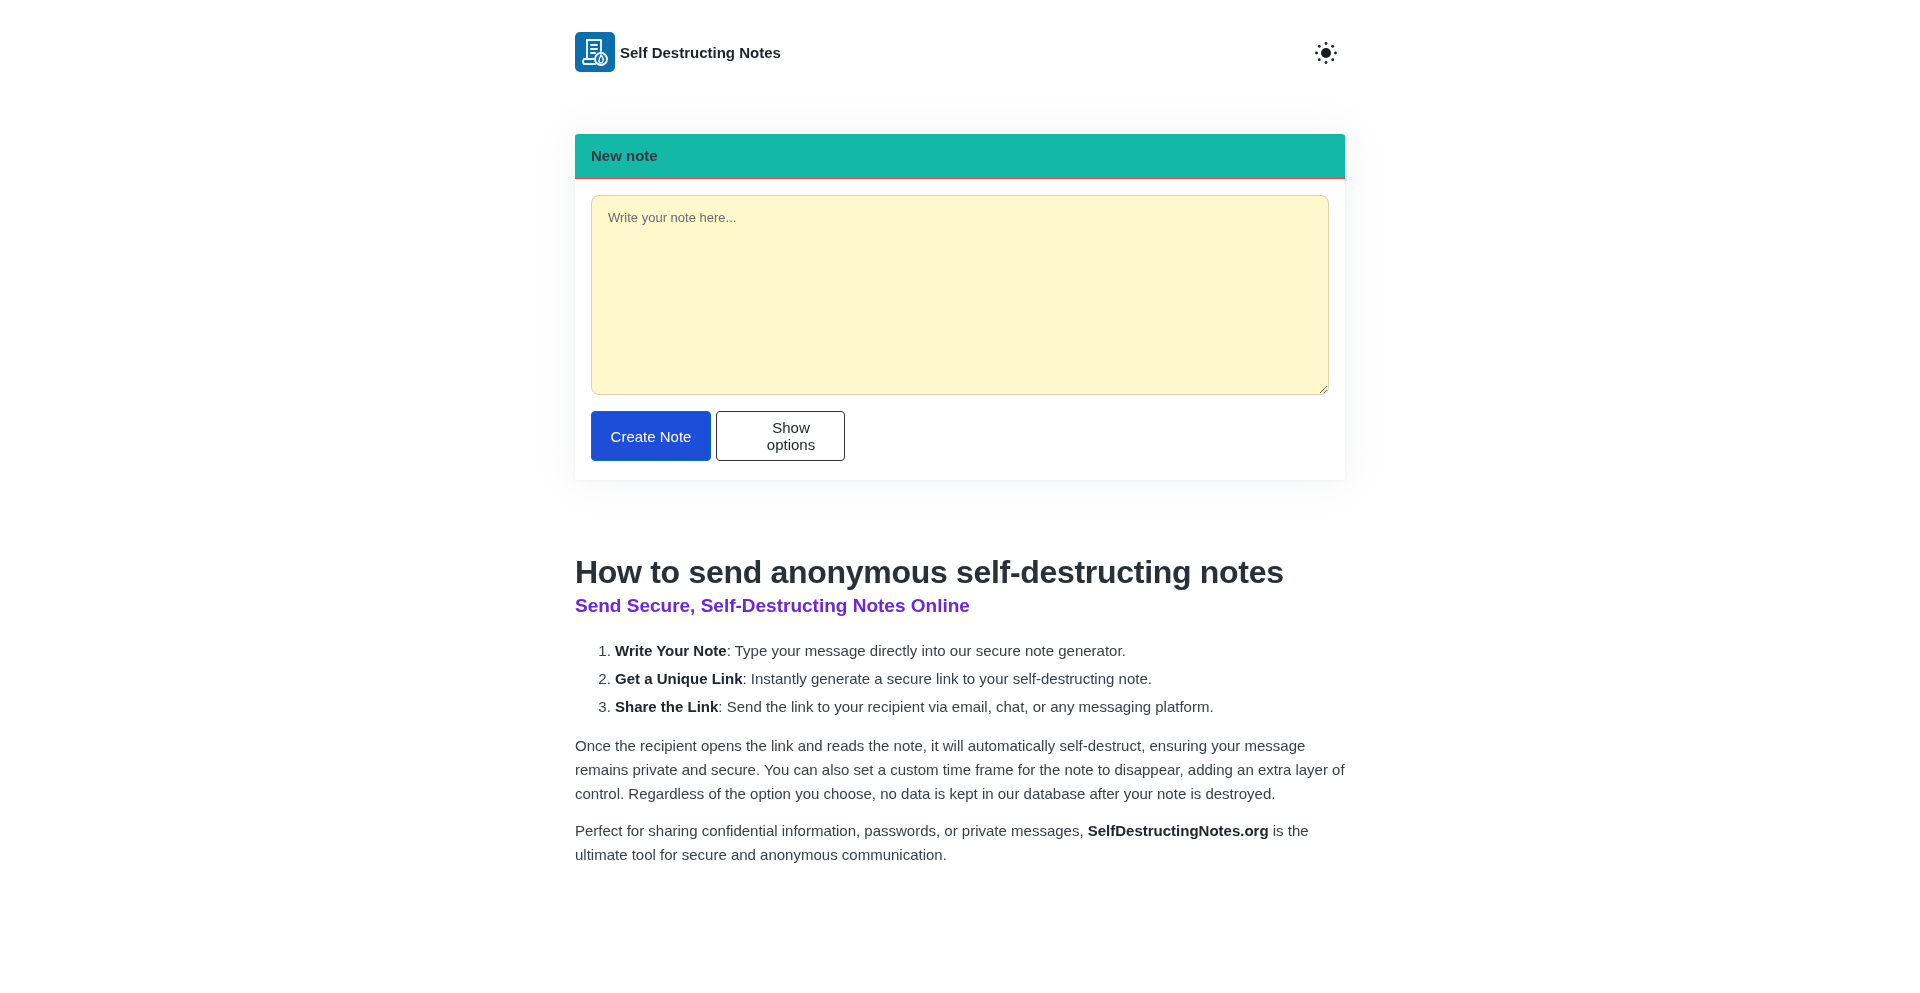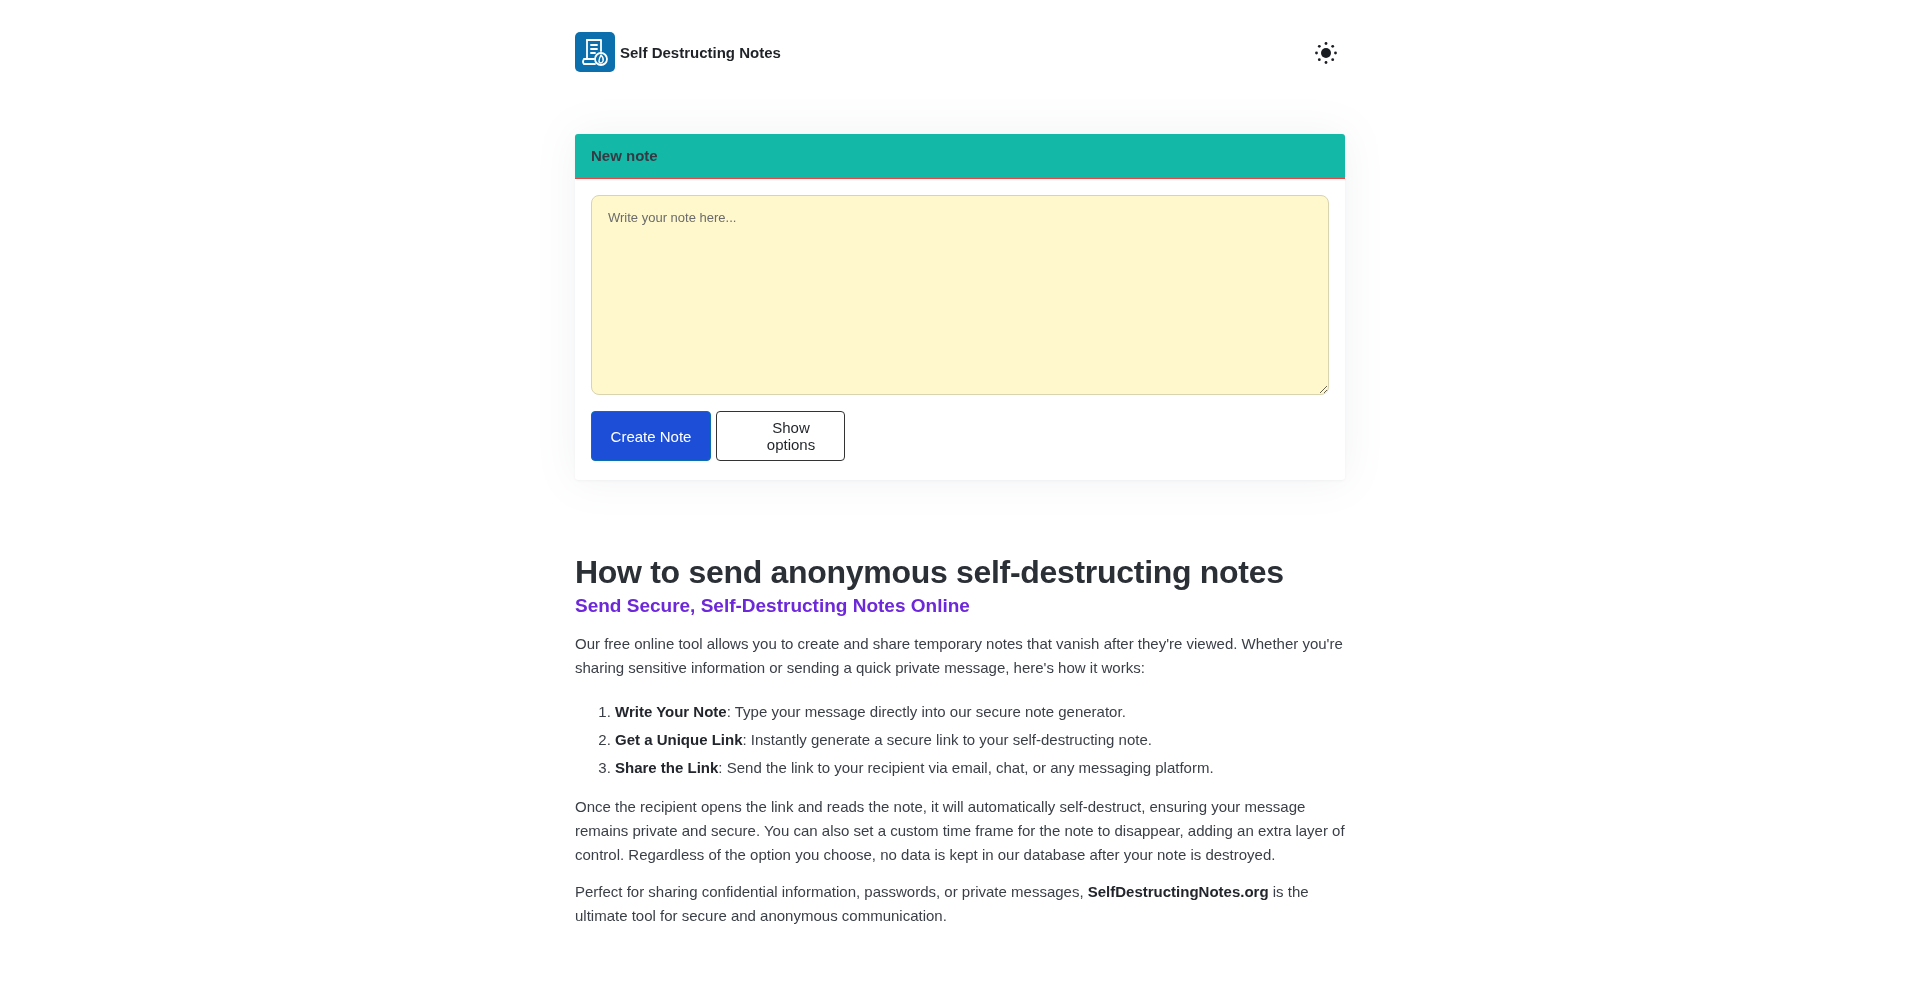--- a/index.html
+++ b/index.html
@@ -81,21 +81,20 @@
     <div class="btn-row">
       <button class="btn btn-primary">Create Note</button>
       <button class="btn btn-outline">Show options</button>
     </div>
   </div>
 </div>
 
 <div class="article">
   <h1 class="h1">How to send anonymous self-destructing notes</h1>
   <h2 class="h2">Send Secure, Self-Destructing Notes Online</h2>
-  <p class="p">Our free online tool allows you to create and share temporary notes that vanish after they're viewed. Whether you're sharing sensitive information or sending a quick private message, here's how it works:</p>
   <ol class="steps">
     <li><b>Write Your Note</b><span>: Type your message directly into our secure note generator.</span></li>
     <li><b>Get a Unique Link</b><span>: Instantly generate a secure link to your self-destructing note.</span></li>
     <li><b>Share the Link</b><span>: Send the link to your recipient via email, chat, or any messaging platform.</span></li>
   </ol>
   <p class="p">Once the recipient opens the link and reads the note, it will automatically self-destruct, ensuring your message remains private and secure. You can also set a custom time frame for the note to disappear, adding an extra layer of control. Regardless of the option you choose, no data is kept in our database after your note is destroyed.</p>
   <p class="p"><span>Perfect for sharing confidential information, passwords, or private messages, </span><b>SelfDestructingNotes.org</b><span> is the ultimate tool for secure and anonymous communication.</span></p>
 </div>
 
 </body></html>

